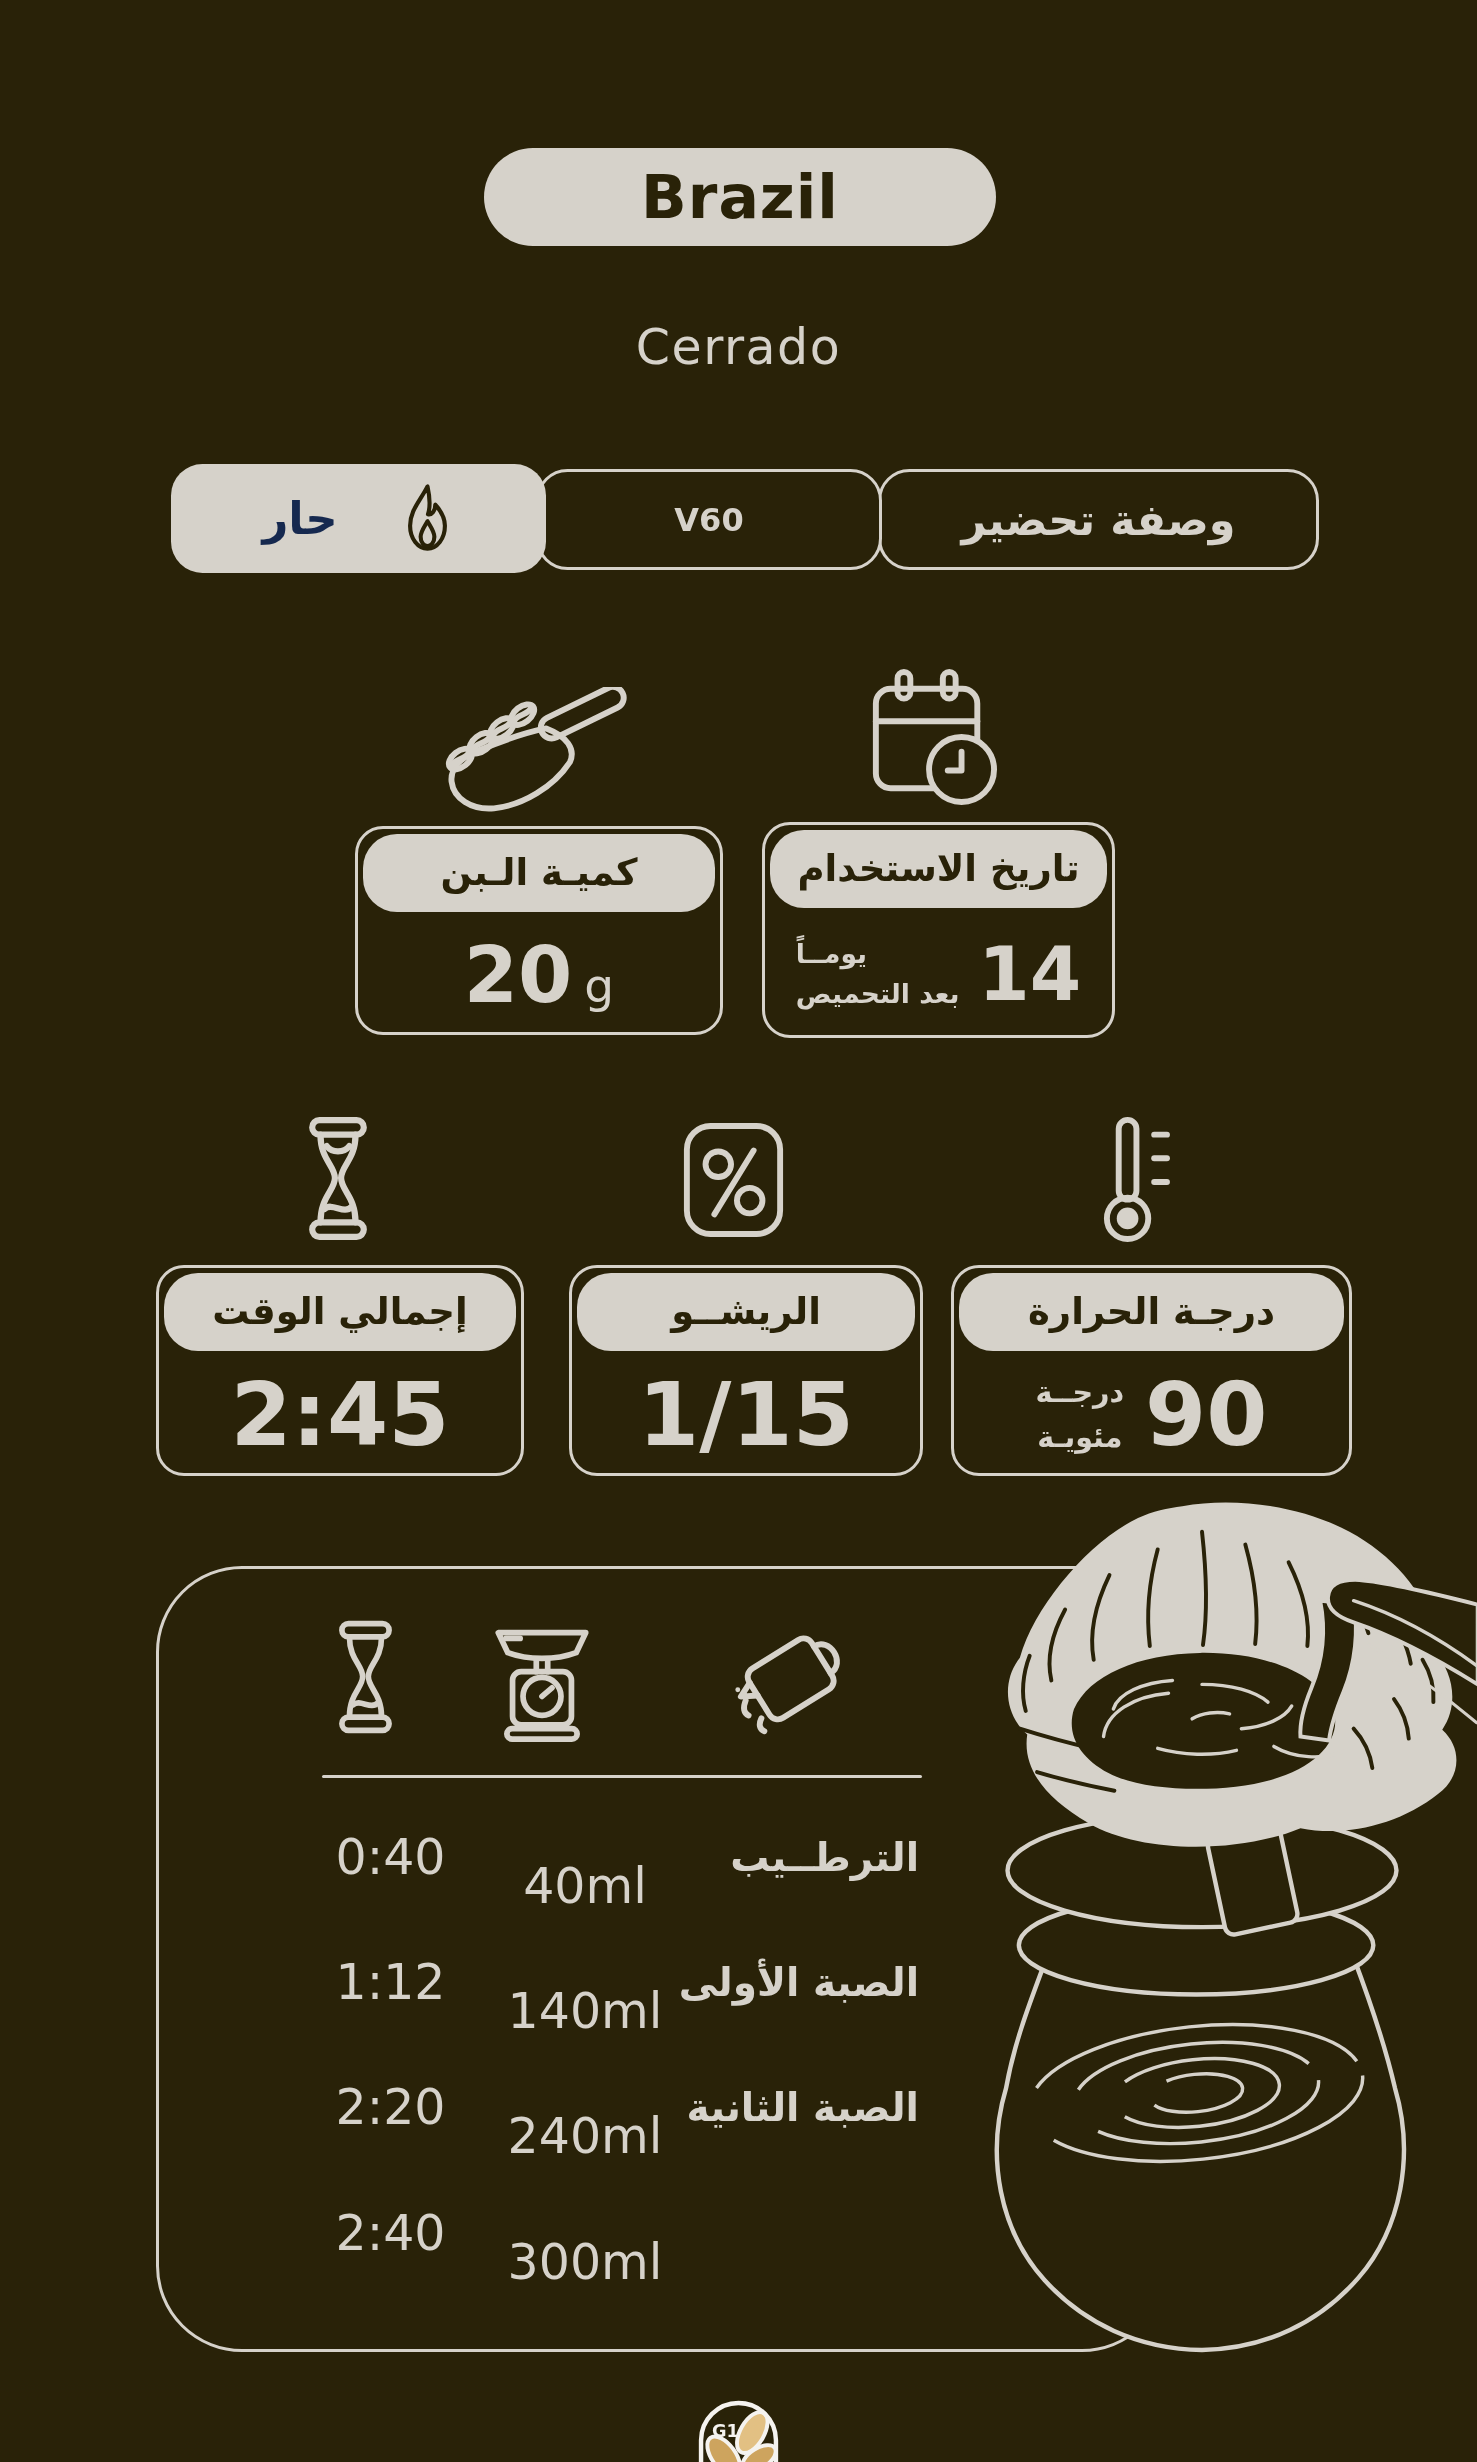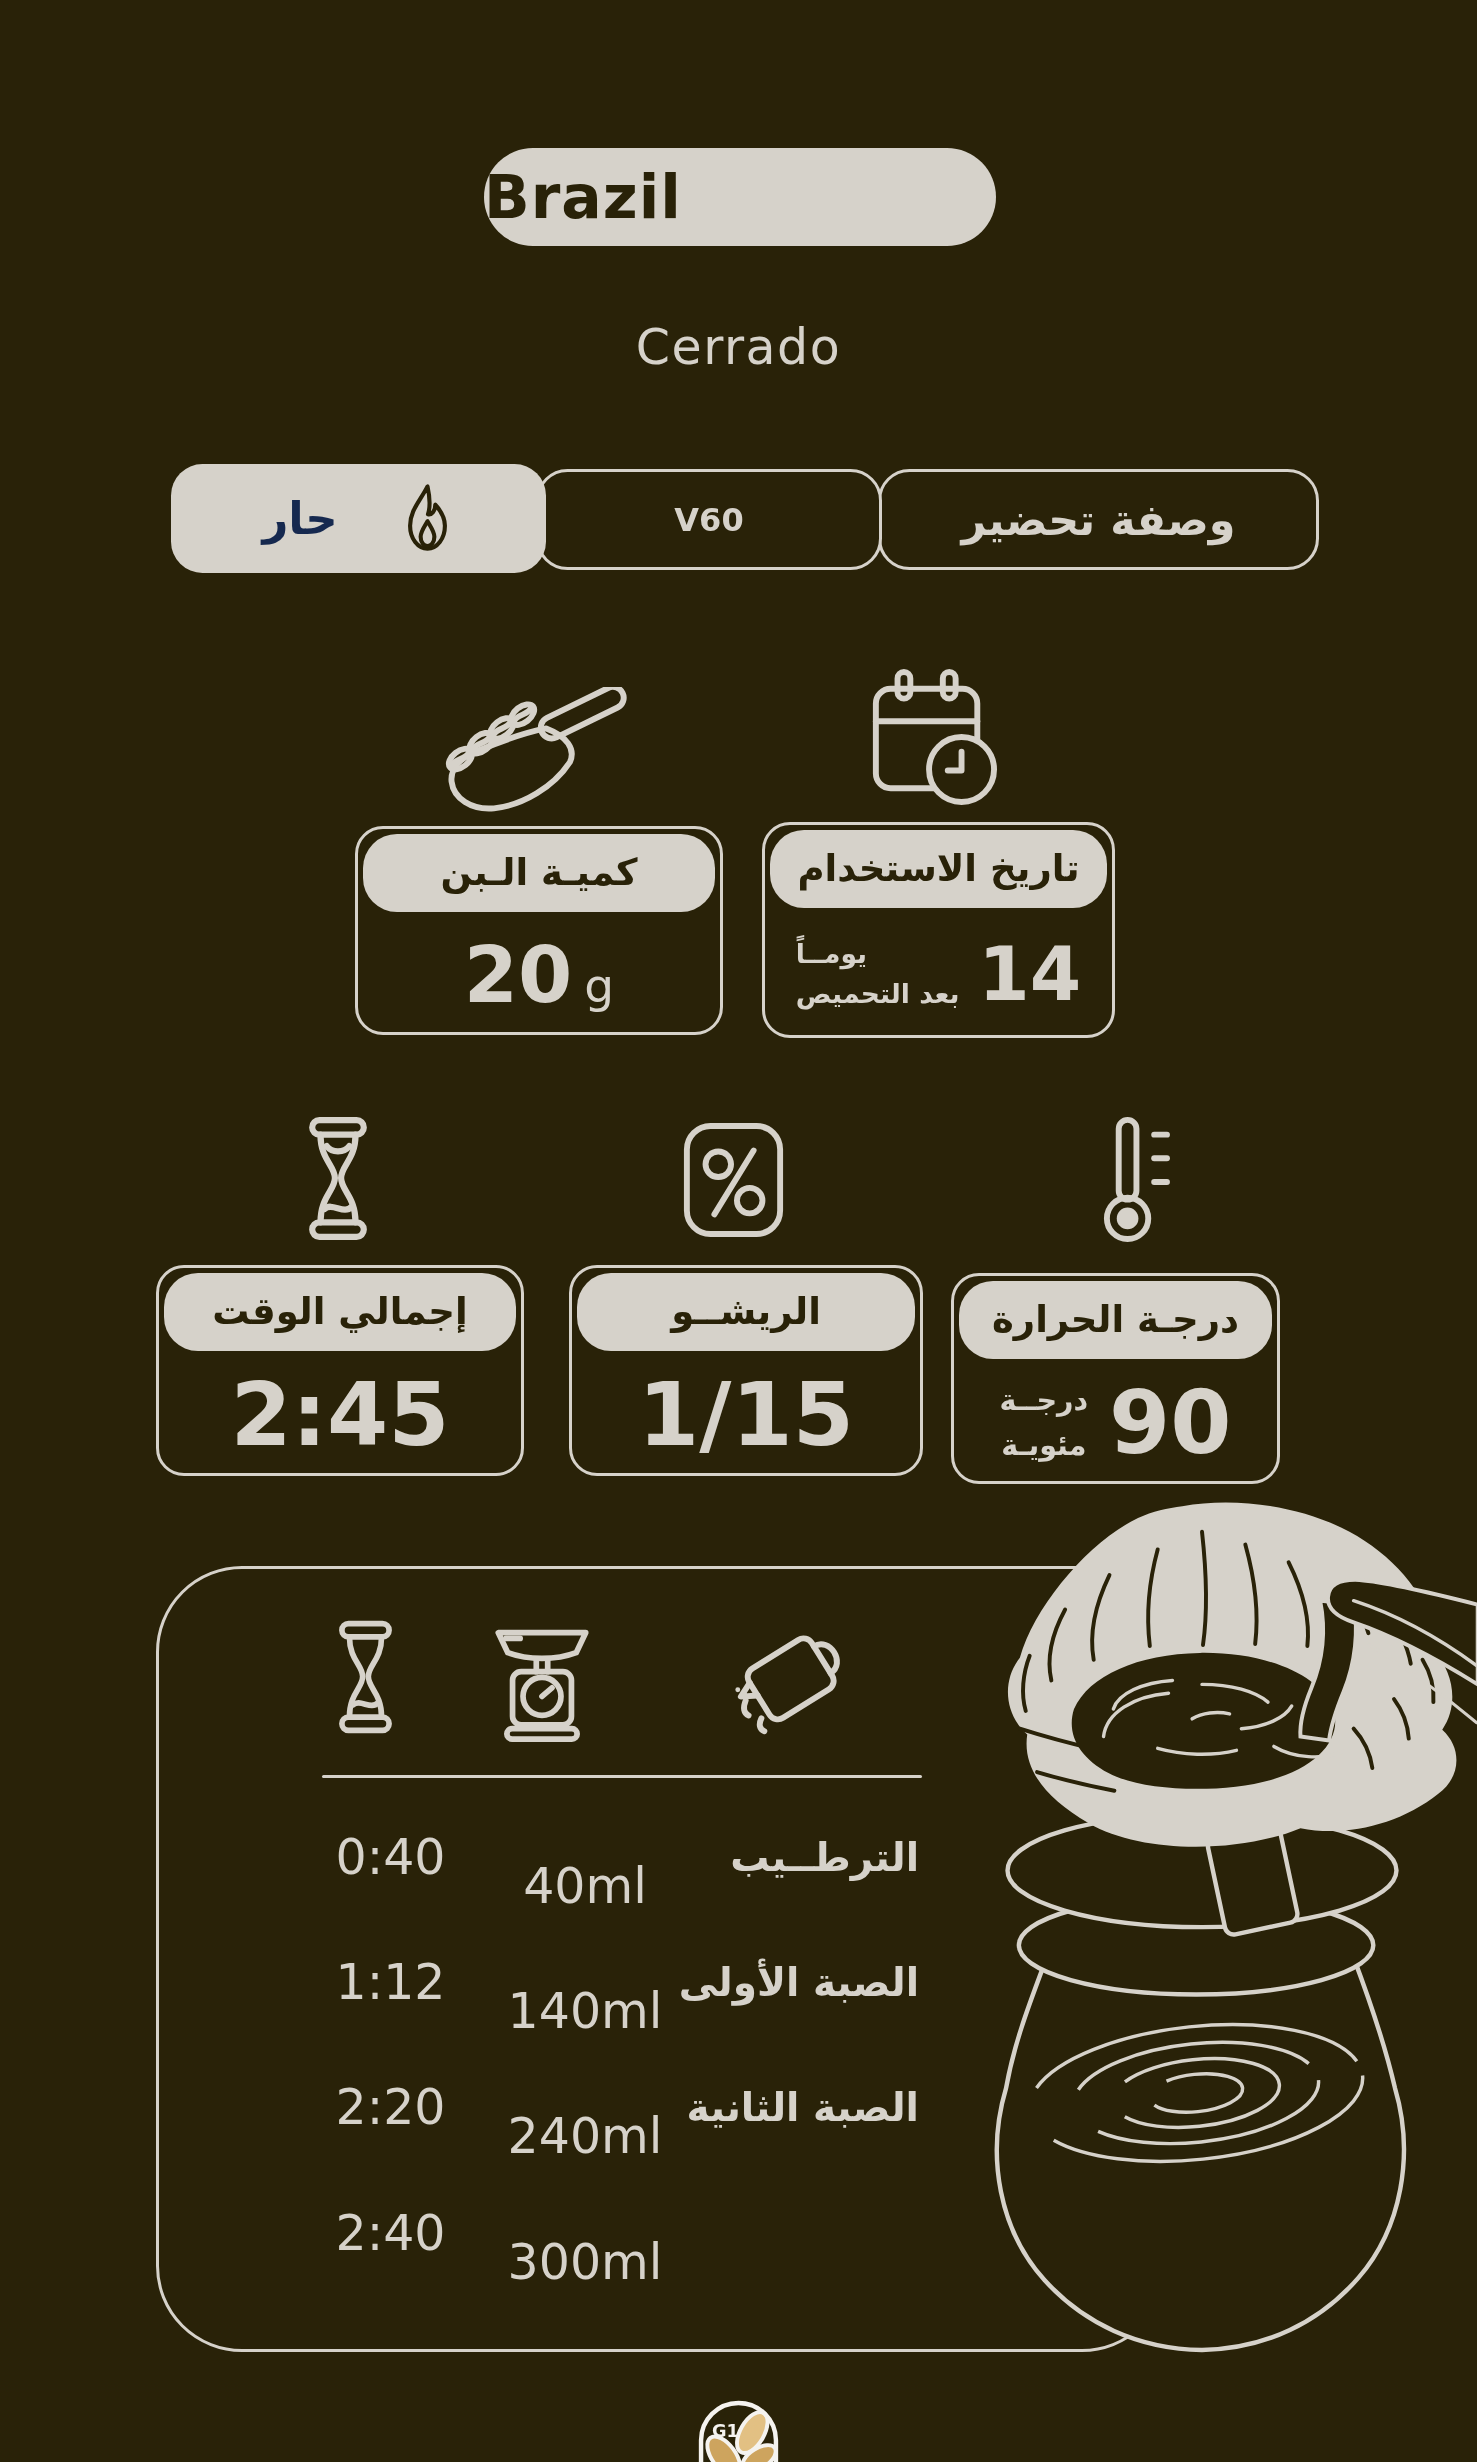--- a/index.html
+++ b/index.html
@@ -3,21 +3,21 @@
 <meta charset="utf-8">
 <style>
   html,body{margin:0;padding:0;}
   body{background:#292208;}
   .canvas{position:relative;width:1477px;height:2626px;background:var(--bg,#292208);overflow:hidden;
           font-family:"DejaVu Sans","Liberation Sans",sans-serif;color:var(--cream,#d6d2ca);}
   .abs{position:absolute;}
 
   
   .origin-pill{left:484px;top:148px;width:512px;height:98px;border-radius:49px;background:var(--cream);
-               display:flex;align-items:center;justify-content:flex-start;}
+               display:flex;align-items:center;justify-content:center;}
   .origin-pill span{color:var(--ink);font-size:60px;font-weight:700;letter-spacing:1px;}
   .subtitle{left:0;top:319px;width:1477px;text-align:center;font-size:49px;font-weight:400;color:var(--cream);letter-spacing:1.5px;}
 
   
   .seg{position:absolute;display:flex;align-items:center;justify-content:center;box-sizing:border-box;}
   .seg-recipe{left:878px;top:469px;width:441px;height:101px;border:3px solid var(--cream);border-radius:31.5px;
               font-size:43px;font-weight:700;direction:rtl;}
   .seg-method{left:536px;top:469px;width:346px;height:101px;border:3px solid var(--cream);border-radius:31.5px;
               background:var(--bg);font-size:32px;font-weight:700;}
   .seg-serve{left:171px;top:464px;width:375px;height:109px;border-radius:31.5px;background:var(--cream);gap:62px;}
@@ -33,21 +33,21 @@
   .amount-wrap{display:flex;align-items:baseline;gap:12px;}
   .big-num{font-size:78px;font-weight:700;}
   .unit{font-size:47px;font-weight:400;}
   .usage-card{left:762px;top:822px;width:353px;height:216px;}
   .usage-wrap{display:flex;direction:rtl;align-items:center;gap:18.7px;}
   .usage-num{font-size:74px;font-weight:700;}
   .small-lines{display:flex;flex-direction:column;font-size:26.6px;font-weight:700;line-height:1.5;text-align:left;direction:rtl;}
 
   .time-card{left:156px;top:1265px;width:368px;height:211px;}
   .ratio-card{left:569px;top:1265px;width:354px;height:211px;padding-left:31px;}
-  .temp-card{left:951px;top:1265px;width:329px;height:211px;margin-top:8px;}
+  .temp-card{left:951px;top:1265px;width:401px;height:211px;}
   .stat-value{font-size:88px;font-weight:700;}
   .temp-wrap{display:flex;direction:rtl;align-items:center;gap:20.7px;}
   .temp-lines{display:flex;flex-direction:column;font-size:28.6px;font-weight:700;line-height:1.55;text-align:center;direction:rtl;}
 
   
   .pour-card{left:156px;top:1566px;width:1012px;height:786px;border:3px solid var(--cream);border-radius:86px;box-sizing:border-box;}
   .divider{position:absolute;left:163px;top:206px;width:600px;height:3px;background:var(--cream);border-radius:1.5px;}
   .pour-row{position:absolute;left:0;width:100%;height:64px;line-height:64px;}
   .cell-time{position:absolute;left:148px;width:167px;text-align:center;font-size:49px;font-weight:400;}
   .cell-volume{position:absolute;left:320px;width:212px;text-align:center;font-size:49px;font-weight:400;margin-top:29px;}

